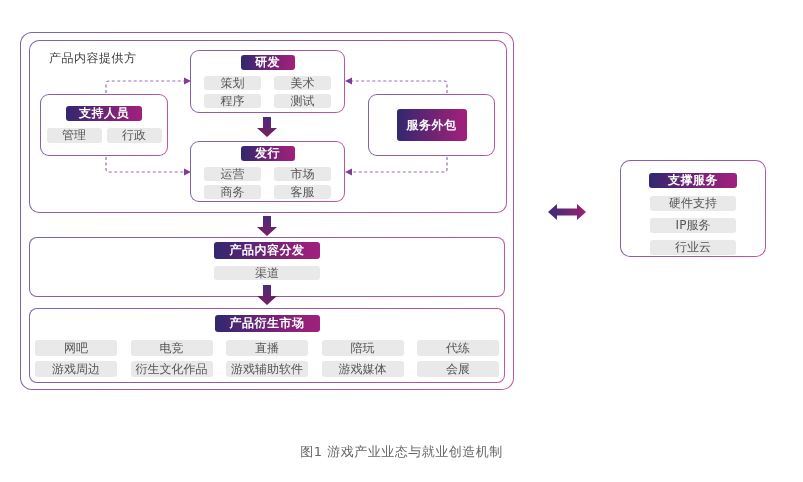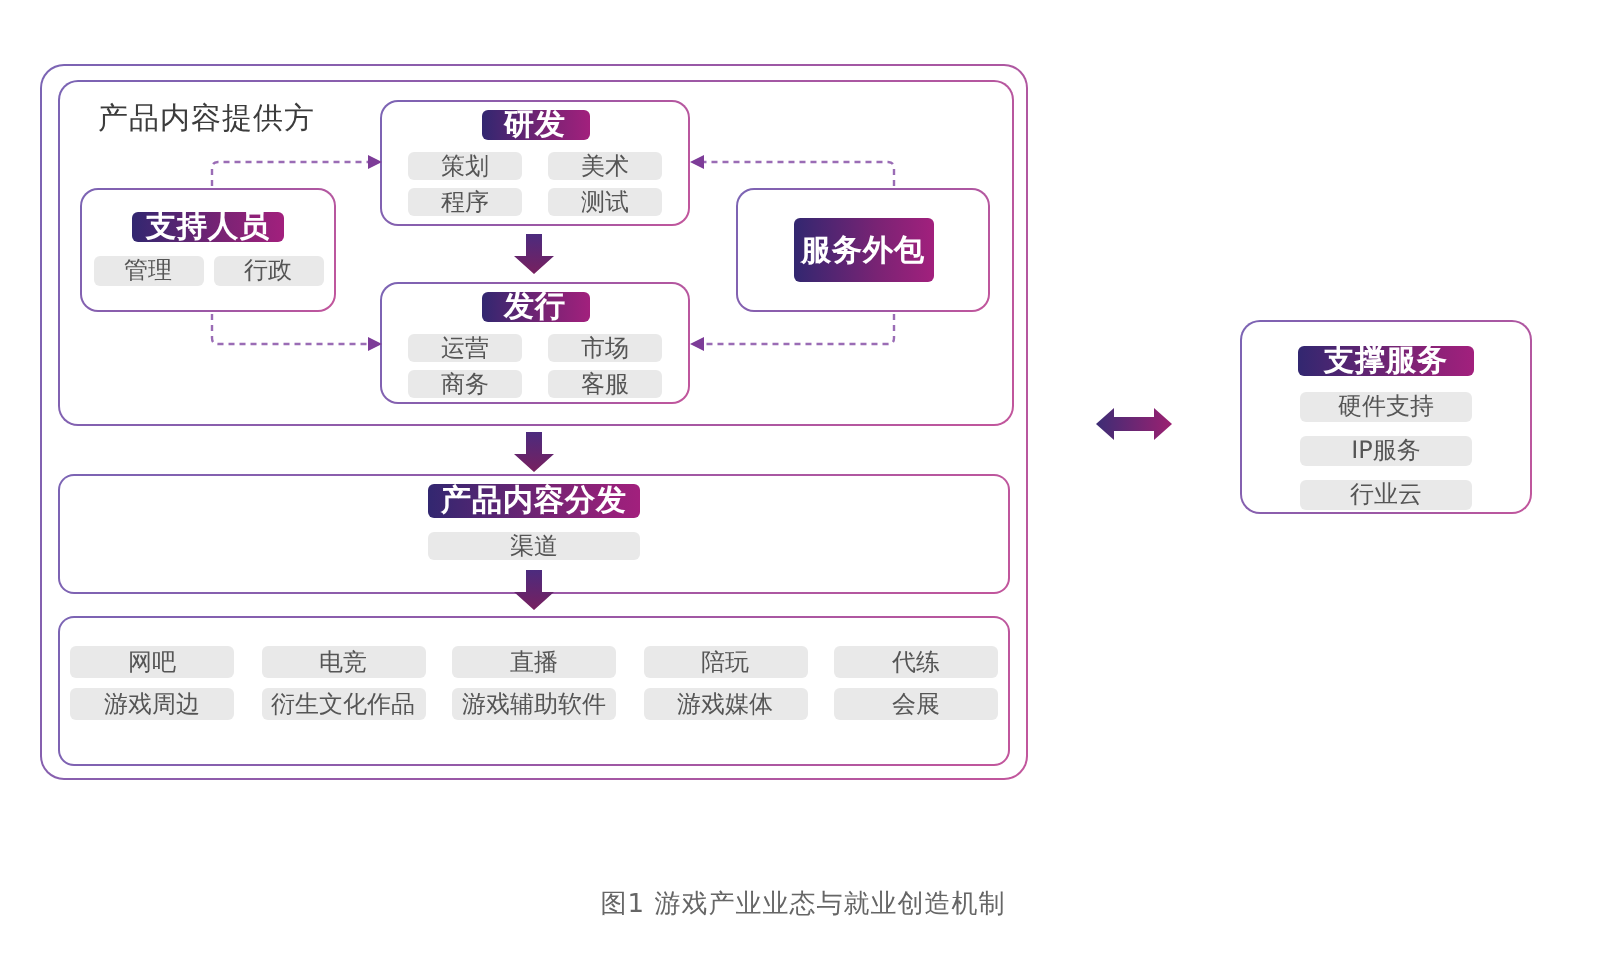--- a/index.html
+++ b/index.html
@@ -11,31 +11,31 @@
   .gbox{
     position:absolute;
     border:1.4px solid transparent;
     background:linear-gradient(#fff,#fff) padding-box,
                linear-gradient(110deg,#7b64b4 0%,#9a58a6 55%,#c2569c 100%) border-box;
     box-sizing:border-box;
   }
   .r12{border-radius:12px}.r10{border-radius:10px}.r9{border-radius:9px}.r8{border-radius:8px}
   .hdr{
     background:linear-gradient(90deg,#322770 0%,#7a2374 60%,#a2207d 100%);
-    color:#ffffff;font-size:15px;font-weight:bold;letter-spacing:.5px;
+    color:#ffffff;font-size:12px;font-weight:bold;letter-spacing:.5px;
     display:flex;align-items:center;justify-content:center;border-radius:3px;
     flex:none;box-sizing:border-box;
   }
   .pill{
     background:#e9e9e9;color:#555555;font-size:12px;
     display:flex;align-items:center;justify-content:center;border-radius:3px;
     flex:none;box-sizing:border-box;white-space:nowrap;
   }
   .provider-label{
-    position:absolute;left:19px;top:9px;font-size:15px;color:#3c3c3c;letter-spacing:.5px;text-align:center;
+    position:absolute;left:19px;top:9px;font-size:12px;color:#3c3c3c;letter-spacing:.5px;text-align:center;
   }
   .col{display:flex;flex-direction:column;align-items:center;}
   .grid2{display:grid;grid-template-columns:57px 57px;gap:4px 13px;margin-top:6px;}
   .grid2 .pill{height:14px;}
   .hrow{display:flex;gap:5px;margin-top:7px;}
   .drow{display:flex;justify-content:space-between;width:464px;}
   .drow .pill{width:82px;height:16px;}
   .caption{
     position:absolute;left:0;right:0;top:443px;text-align:center;
     font-size:13px;color:#666666;letter-spacing:.5px;
@@ -84,20 +84,21 @@
       <span class="pill">客服</span>
     </div>
   </div>
 
   <div class="gbox r8 col" style="left:29px;top:237px;width:476px;height:60px;padding-top:4px;">
     <div class="hdr" style="width:106px;height:17px;">产品内容分发</div>
     <span class="pill" style="width:106px;height:14px;margin-top:7px;">渠道</span>
   </div>
 
   <div class="gbox r8 col" style="left:29px;top:308px;width:476px;height:75px;padding-top:6px;">
+    <div class="hdr" style="width:105px;height:17px;">产品衍生市场</div>
     <div class="drow" style="margin-top:8px;">
       <span class="pill">网吧</span>
       <span class="pill">电竞</span>
       <span class="pill">直播</span>
       <span class="pill">陪玩</span>
       <span class="pill">代练</span>
     </div>
     <div class="drow" style="margin-top:5px;">
       <span class="pill">游戏周边</span>
       <span class="pill">衍生文化作品</span>

